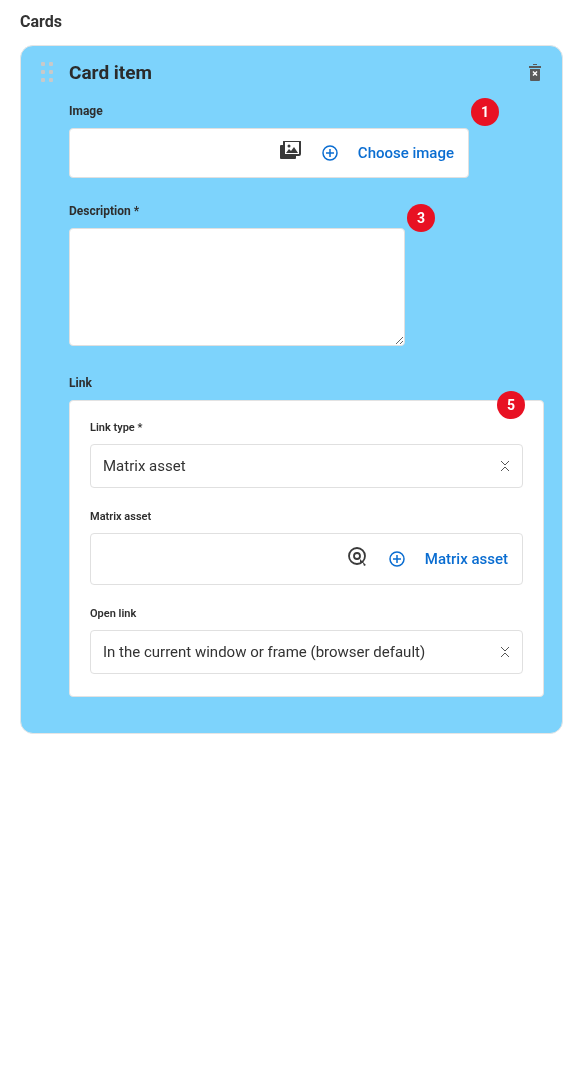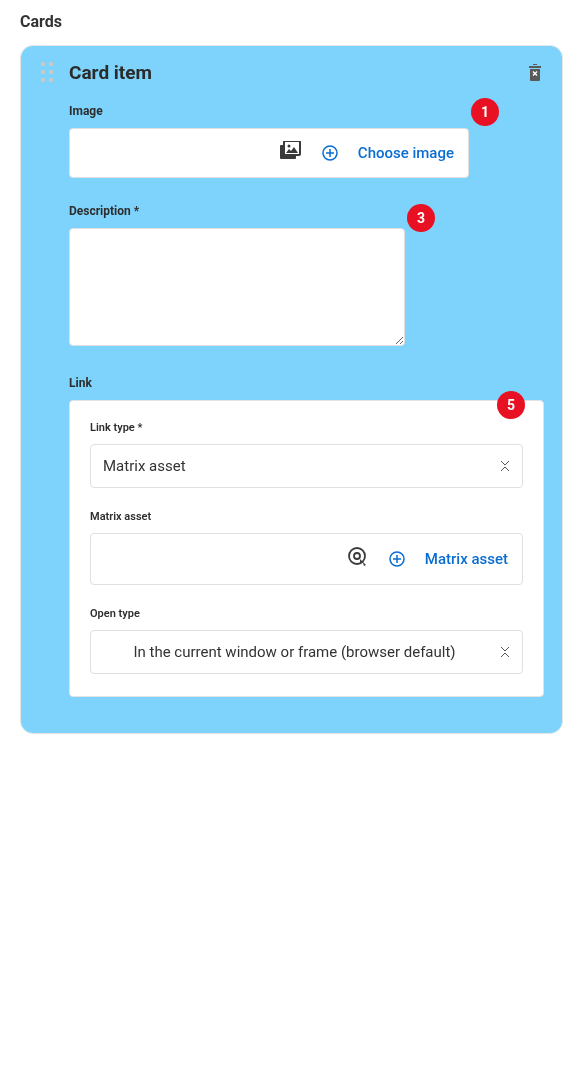--- a/index.html
+++ b/index.html
@@ -283,22 +283,22 @@
             <svg width="16" height="16" viewBox="0 0 16 16">
                 <circle cx="8" cy="8" r="7" fill="none" stroke="#0a6dd1" stroke-width="1.5"></circle>
                 <path d="M8 4v8M4 8h8" stroke="#0a6dd1" stroke-width="1.5"></path>
               </svg>
           </span>
           <span class="chooser-label">Matrix asset</span>
         </div>
       </div>
 
       <div class="link-sub-group">
-        <div class="field-label-sub">Open type</div>
+        <div class="field-label-sub">Open link</div>
         <div class="select-wrap">
-          <div class="select-box" style="white-space:nowrap; overflow:hidden; text-overflow:clip;text-align:center;">In the current window or frame (browser default)</div>
+          <div class="select-box" style="white-space:nowrap; overflow:hidden; text-overflow:clip;">In the current window or frame (browser default)</div>
         </div>
       </div>
 
     </div>
   </div>
 
 </div>
 
 </body></html>

